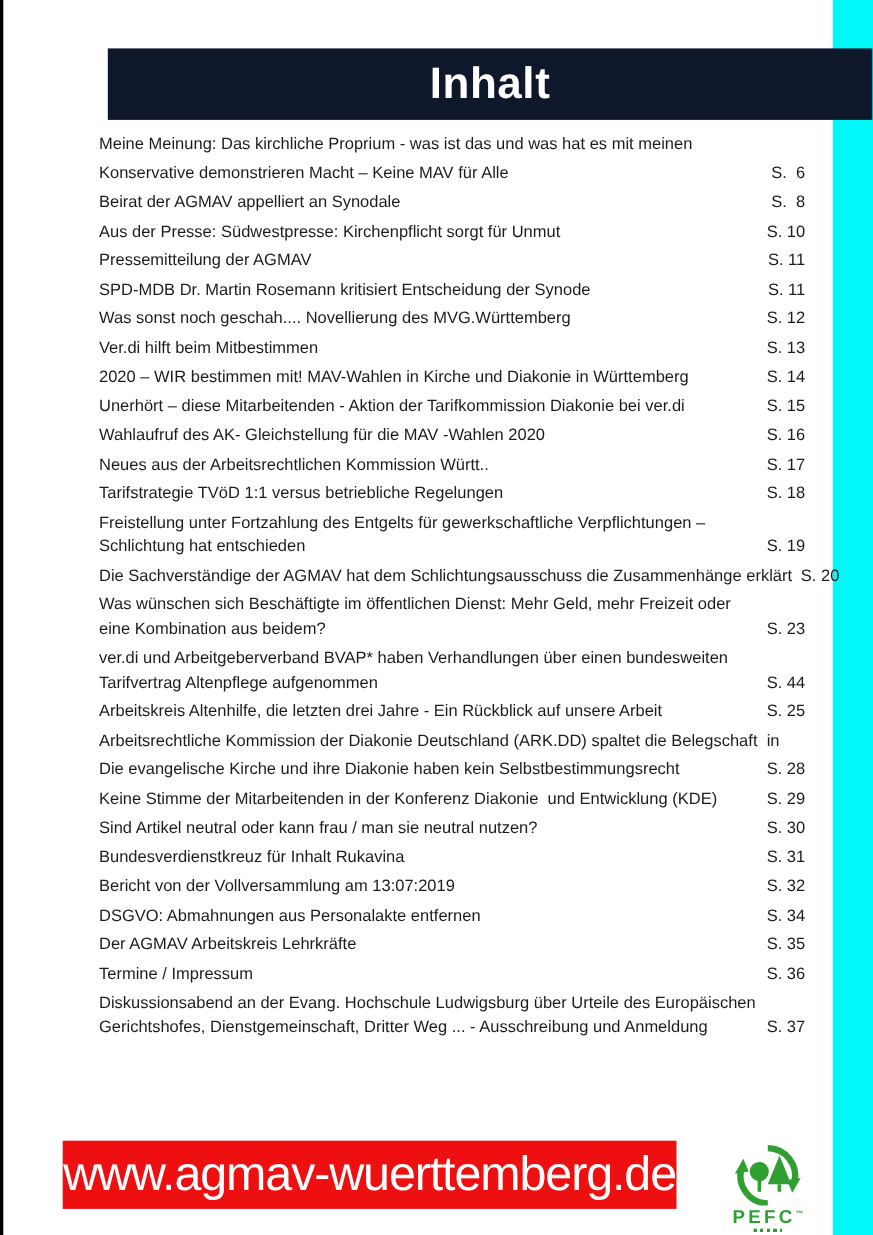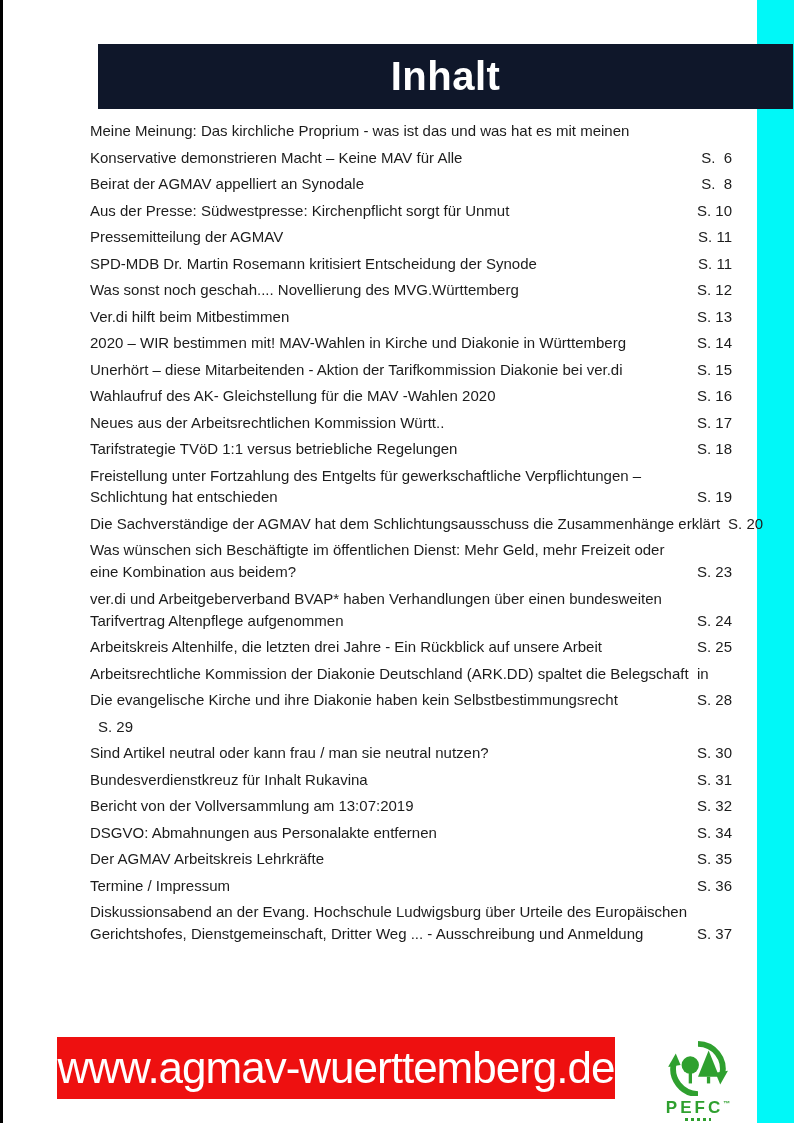--- a/index.html
+++ b/index.html
@@ -155,21 +155,21 @@
           <span class="t">eine Kombination aus beidem?</span>
           <span class="p">S. 23</span>
         </div>
       </div>
       <div class="entry">
         <div class="line">
           <span class="t">ver.di und Arbeitgeberverband BVAP* haben Verhandlungen über einen bundesweiten</span>
         </div>
         <div class="line">
           <span class="t">Tarifvertrag Altenpflege aufgenommen</span>
-          <span class="p">S. 24</span>
+          <span class="p">S. 44</span>
         </div>
       </div>
       <div class="entry">
         <div class="line">
           <span class="t">Arbeitskreis Altenhilfe, die letzten drei Jahre - Ein Rückblick auf unsere Arbeit</span>
           <span class="p">S. 25</span>
         </div>
       </div>
       <div class="entry">
         <div class="line">
@@ -177,20 +177,21 @@
         </div>
       </div>
       <div class="entry">
         <div class="line">
           <span class="t">Die evangelische Kirche und ihre Diakonie haben kein Selbstbestimmungsrecht</span>
           <span class="p">S. 28</span>
         </div>
       </div>
       <div class="entry">
         <div class="line">
+          <span class="t">Keine Stimme der Mitarbeitenden in der Konferenz Diakonie  und Entwicklung (KDE)</span>
           <span class="p">S. 29</span>
         </div>
       </div>
       <div class="entry">
         <div class="line">
           <span class="t">Sind Artikel neutral oder kann frau / man sie neutral nutzen?</span>
           <span class="p">S. 30</span>
         </div>
       </div>
       <div class="entry">

